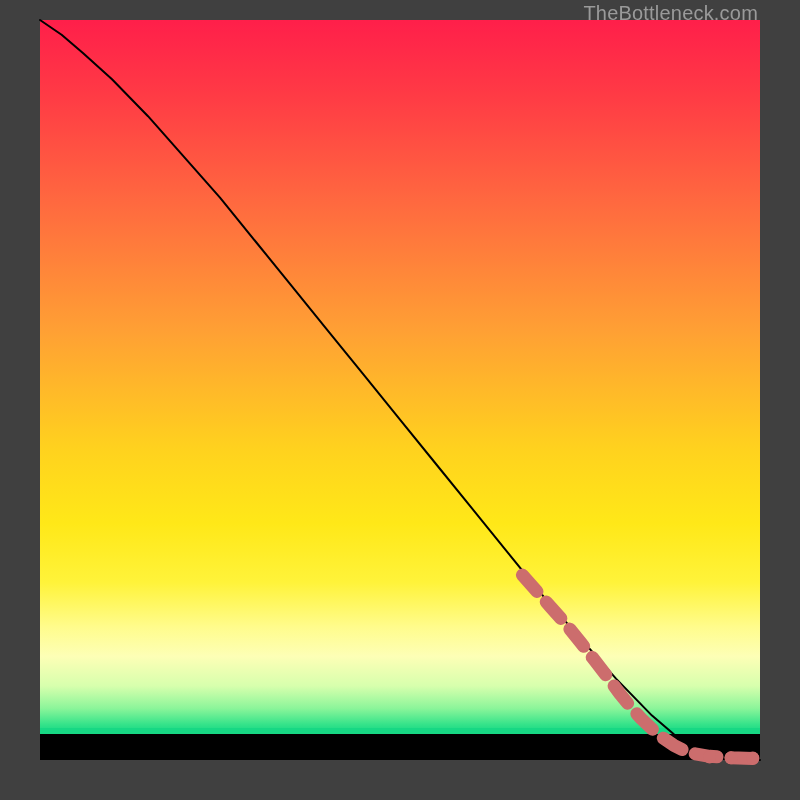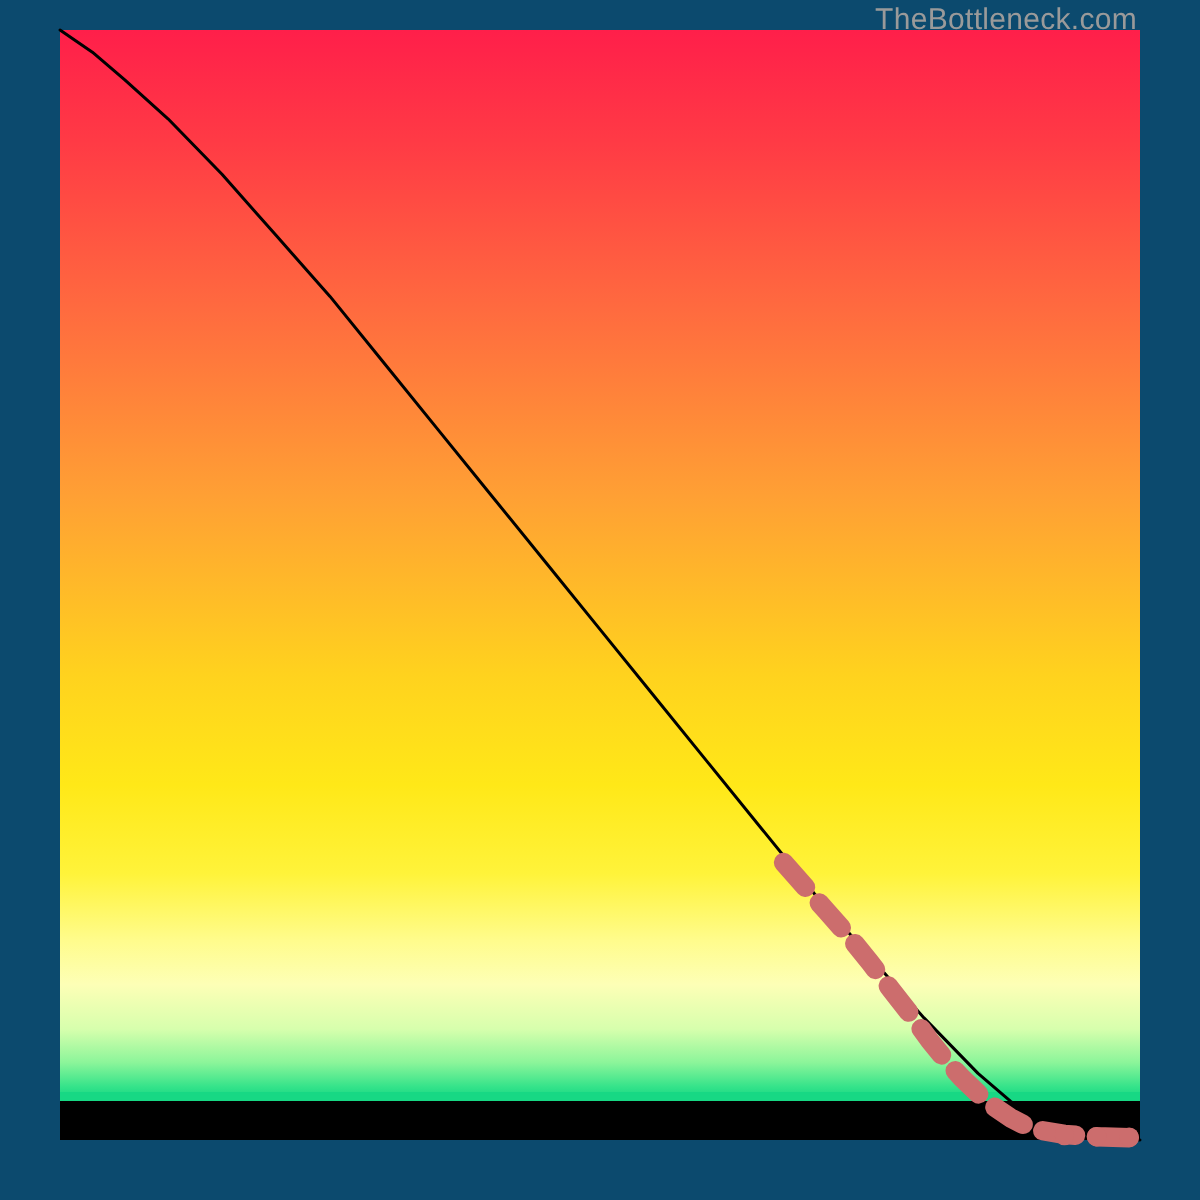--- a/index.html
+++ b/index.html
@@ -8,21 +8,21 @@
     width: 800px;
     height: 800px;
     background: #000;
     overflow: hidden;
     font-family: Arial, Helvetica, sans-serif;
   }
   .stage {
     position: relative;
     width: 800px;
     height: 800px;
-    background: #0c4a6e;
+    background: #404040;
   }
   .plot-area {
     position: absolute;
     left: 40px;
     top: 20px;
     width: 720px;
     height: 740px;
   }
   .gradient-bg {
     position: absolute;

